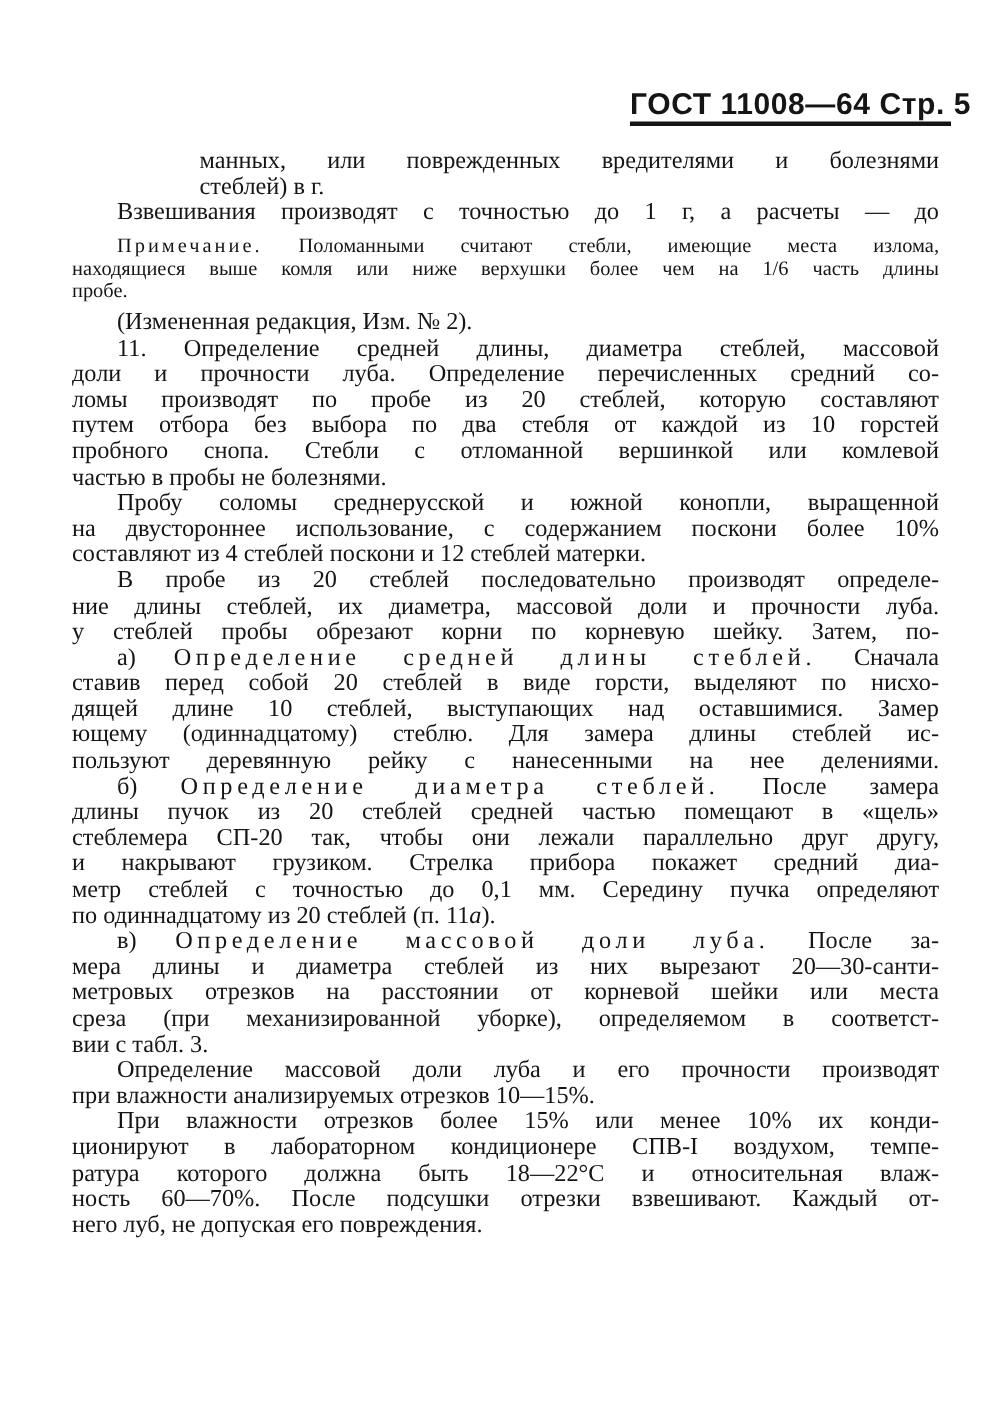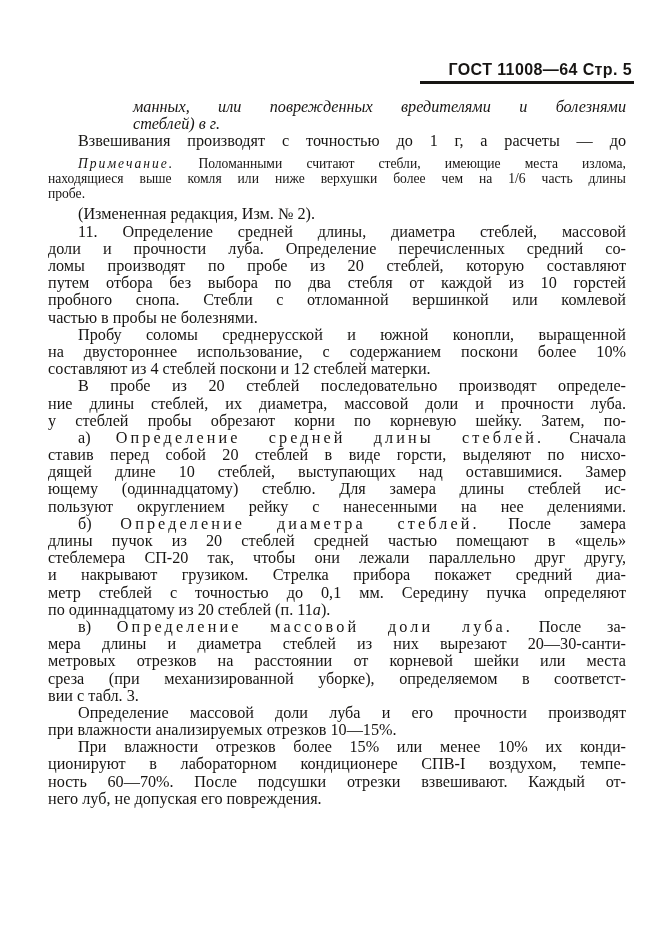--- a/index.html
+++ b/index.html
@@ -8,48 +8,48 @@
     width:661px;height:936px;
     background:#ffffff;
     overflow:hidden;
     font-family:"Liberation Serif","DejaVu Serif",serif;
     color:#171513;
   }
   
   .hdr{
     position:absolute;top:61px;left:420px;width:212px;
     font-family:"Liberation Sans","DejaVu Sans",sans-serif;
-    font-weight:bold;font-size:16px;line-height:18px;
+    font-weight:bold;font-size:20px;line-height:18px;
     text-align:right;letter-spacing:.4px;white-space:nowrap;
   }
   .hdr-rule{
     position:absolute;top:81px;left:420px;width:214px;height:3px;
     background:#171513;
   }
   
   .content{
     position:absolute;left:48px;top:99px;width:578px;
     font-size:16.2px;line-height:17.2px;
   }
   .block{margin:0;}
   .line{
     text-align:justify;text-align-last:justify;
     height:17.2px;white-space:nowrap0; 
   }
   .line.last{text-align-last:left;}
   .line.ind{text-indent:30px;}
-  .line.hang{padding-left:85px;box-sizing:border-box;font-style:italic;}
+  .line.hang{padding-left:85px;box-sizing:border-box;}
   .block.note{font-size:13.6px;line-height:15.3px;margin-top:5px;}
   .block.note .line{height:15.3px;}
   .block.gap{margin-top:5px;}
   span.r{font-weight:normal;}
   span.b{font-weight:normal;}
   span.i{font-style:italic;}
   span.sp{letter-spacing:3.1px;}
-  .block.note span.sp{letter-spacing:2px;font-style:italic;}
+  .block.note span.sp{letter-spacing:2px;}
 </style>
 <title>ГОСТ 11008—64 Стр. 5</title></head>
 <body>
 
 <div class="page">
   <div class="hdr">
     <span>ГОСТ 11008—64 Стр. 5</span>
   </div>
   <div class="hdr-rule"></div>
   <div class="content">
@@ -84,21 +84,21 @@
       <div class="block body">
         <div class="line ind"><span class="r">В пробе из 20 стеблей последовательно производят определе-</span></div>
         <div class="line"><span class="r">ние длины стеблей, их диаметра, массовой доли и прочности луба.</span></div>
       </div>
       <div class="block body">
         <div class="line"><span class="r">у стеблей пробы обрезают корни по корневую шейку. Затем, по-</span></div>
         <div class="line ind"><span class="r">а) </span><span class="sp">Определение средней длины стеблей.</span><span class="r"> Сначала</span></div>
         <div class="line"><span class="r">ставив перед собой 20 стеблей в виде горсти, выделяют по нисхо-</span></div>
         <div class="line"><span class="r">дящей длине 10 стеблей, выступающих над оставшимися. Замер</span></div>
         <div class="line"><span class="r">ющему (одиннадцатому) стеблю. Для замера длины стеблей ис-</span></div>
-        <div class="line"><span class="r">пользуют округлением рейку с нанесенными на нее делениями.</span></div>
+        <div class="line"><span class="r">пользуют деревянную рейку с нанесенными на нее делениями.</span></div>
       </div>
       <div class="block body">
         <div class="line ind"><span class="r">б) </span><span class="sp">Определение диаметра стеблей.</span><span class="r"> После замера</span></div>
         <div class="line"><span class="r">длины пучок из 20 стеблей средней частью помещают в «щель»</span></div>
         <div class="line"><span class="r">стеблемера СП-20 так, чтобы они лежали параллельно друг другу,</span></div>
         <div class="line"><span class="r">и накрывают грузиком. Стрелка прибора покажет средний диа-</span></div>
         <div class="line"><span class="r">метр стеблей с точностью до 0,1 мм. Середину пучка определяют</span></div>
         <div class="line last"><span class="r">по одиннадцатому из 20 стеблей (п. 11</span><span class="i">а</span><span class="r">).</span></div>
       </div>
       <div class="block body">
@@ -108,17 +108,18 @@
         <div class="line"><span class="r">среза (при механизированной уборке), определяемом в соответст-</span></div>
         <div class="line last"><span class="r">вии с табл. 3.</span></div>
       </div>
       <div class="block body">
         <div class="line ind"><span class="r">Определение массовой доли луба и его прочности производят</span></div>
         <div class="line last"><span class="r">при влажности анализируемых отрезков 10—15%.</span></div>
       </div>
       <div class="block body">
         <div class="line ind"><span class="r">При влажности отрезков более 15% или менее 10% их конди-</span></div>
         <div class="line"><span class="r">ционируют в лабораторном кондиционере СПВ-I воздухом, темпе-</span></div>
+        <div class="line"><span class="r">ратура которого должна быть 18—22°С и относительная влаж-</span></div>
         <div class="line"><span class="r">ность 60—70%. После подсушки отрезки взвешивают. Каждый от-</span></div>
         <div class="line last"><span class="r">него луб, не допуская его повреждения.</span></div>
       </div>
     </div>
 </div>
 
 </body></html>

